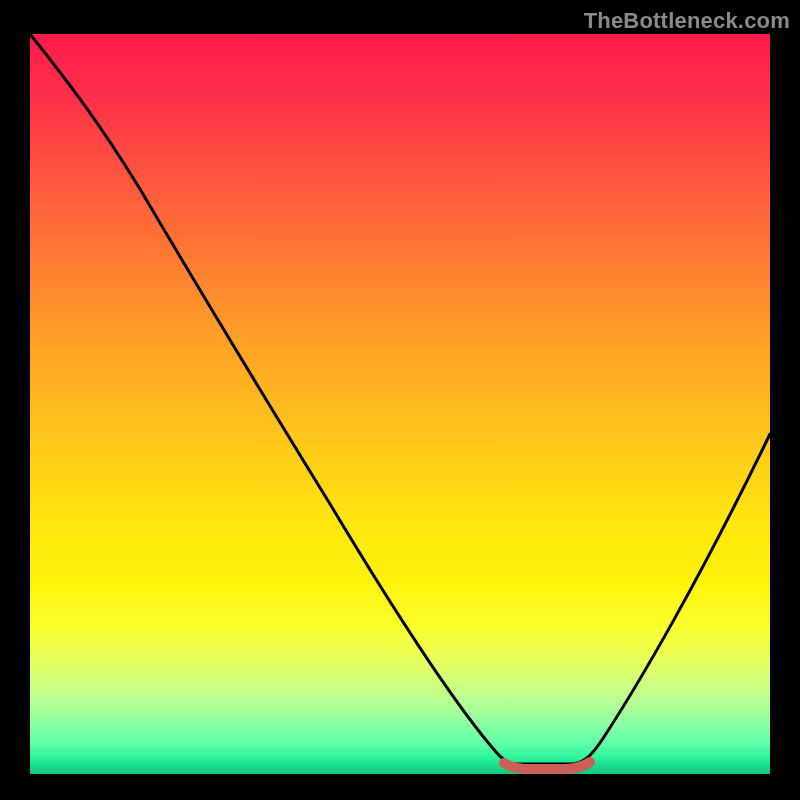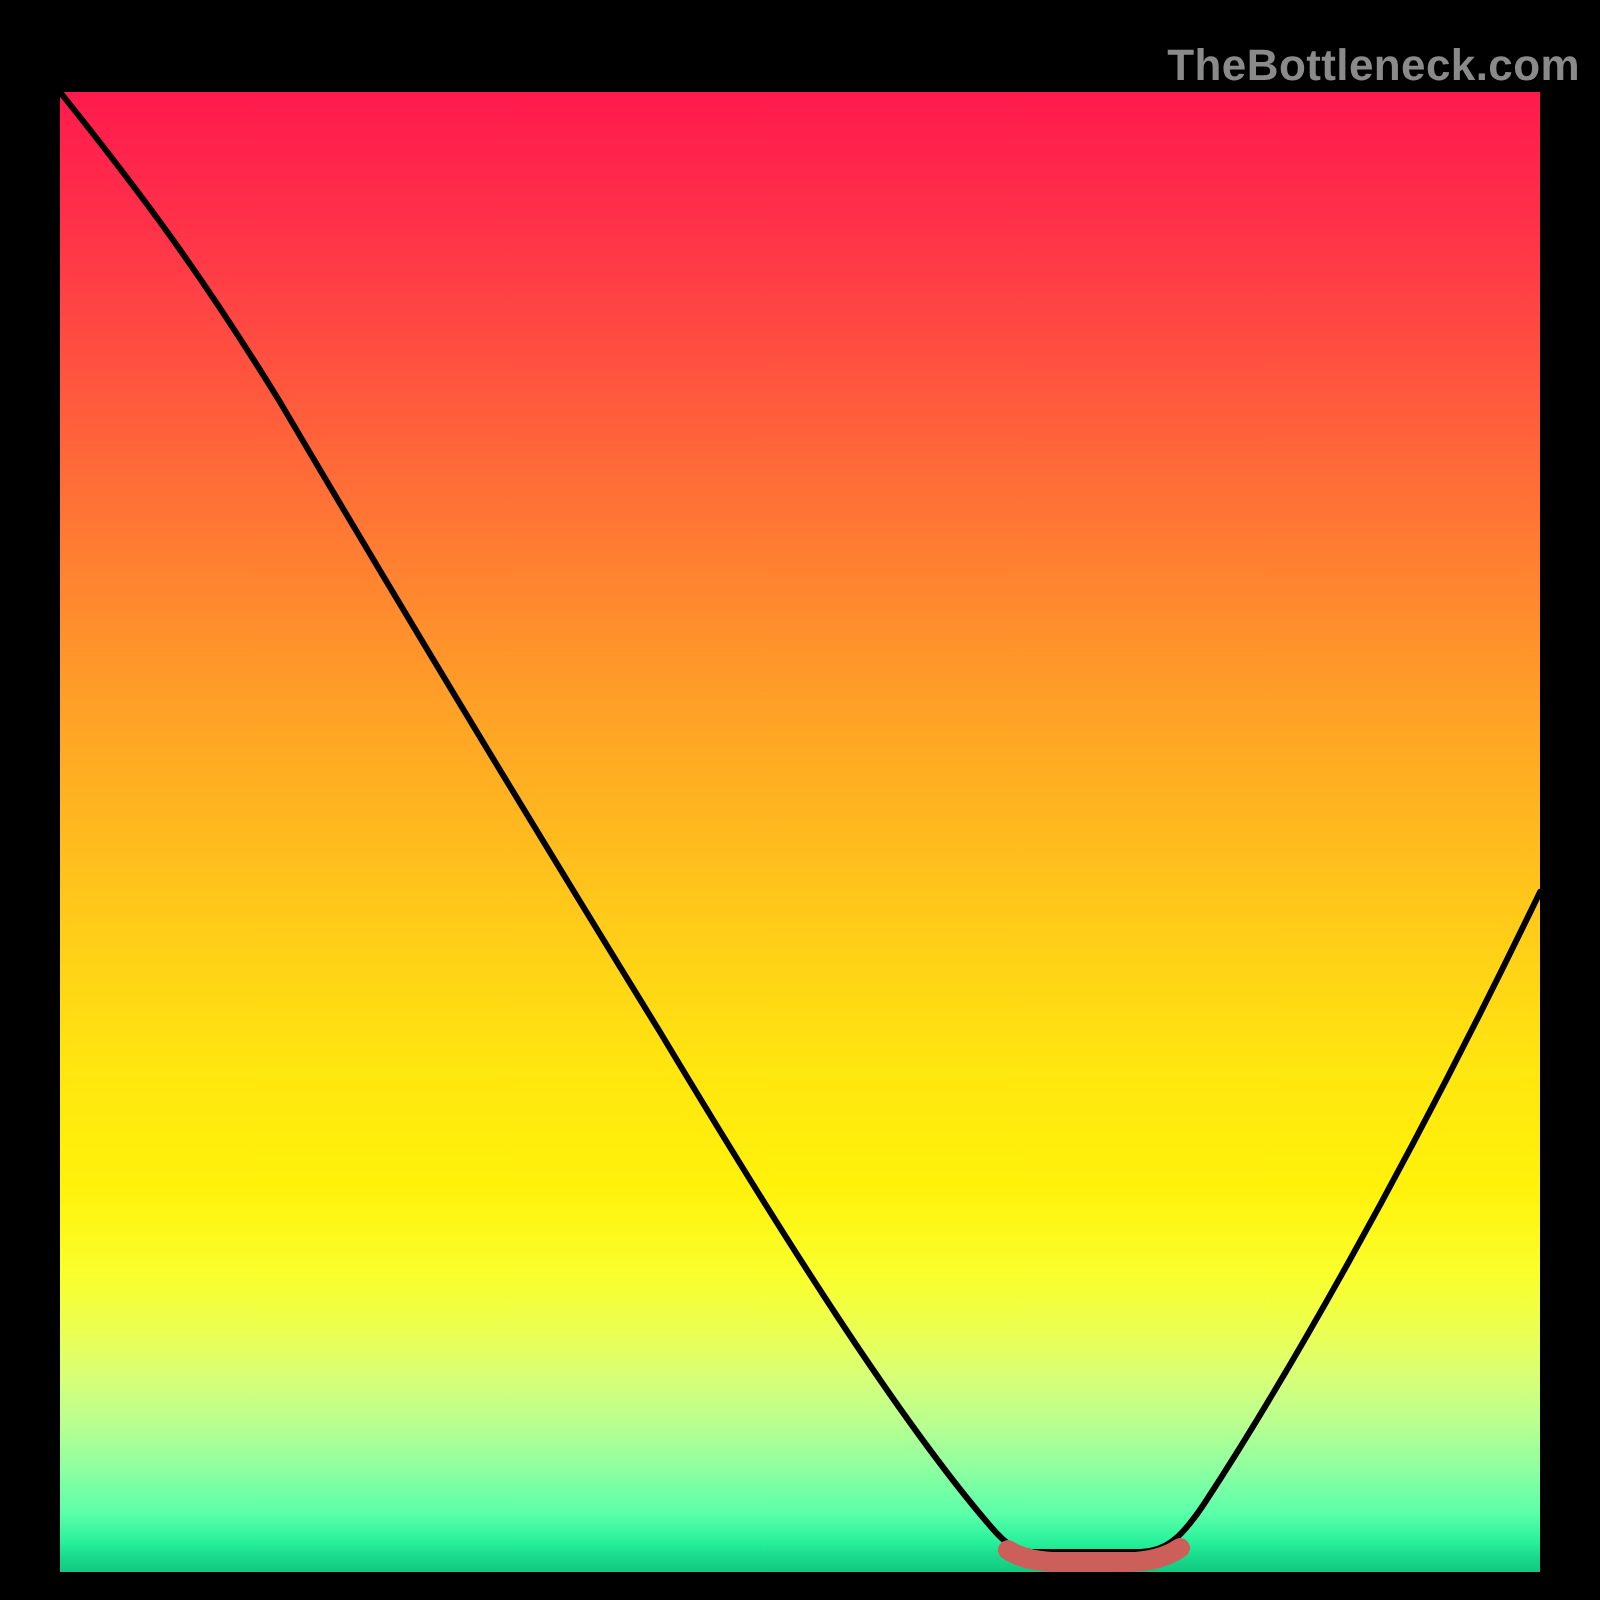--- a/index.html
+++ b/index.html
@@ -5,21 +5,21 @@
   html, body {
     margin: 0;
     padding: 0;
     width: 800px;
     height: 800px;
     background: #000000;
     overflow: hidden;
   }
   .frame {
     position: absolute;
-    top: 16px;
+    top: 4px;
     left: 0;
     width: 800px;
     height: 693px;
     background: #000000;
   }
   .plot {
     position: absolute;
     top: 30px;
     left: 30px;
     width: 740px;

